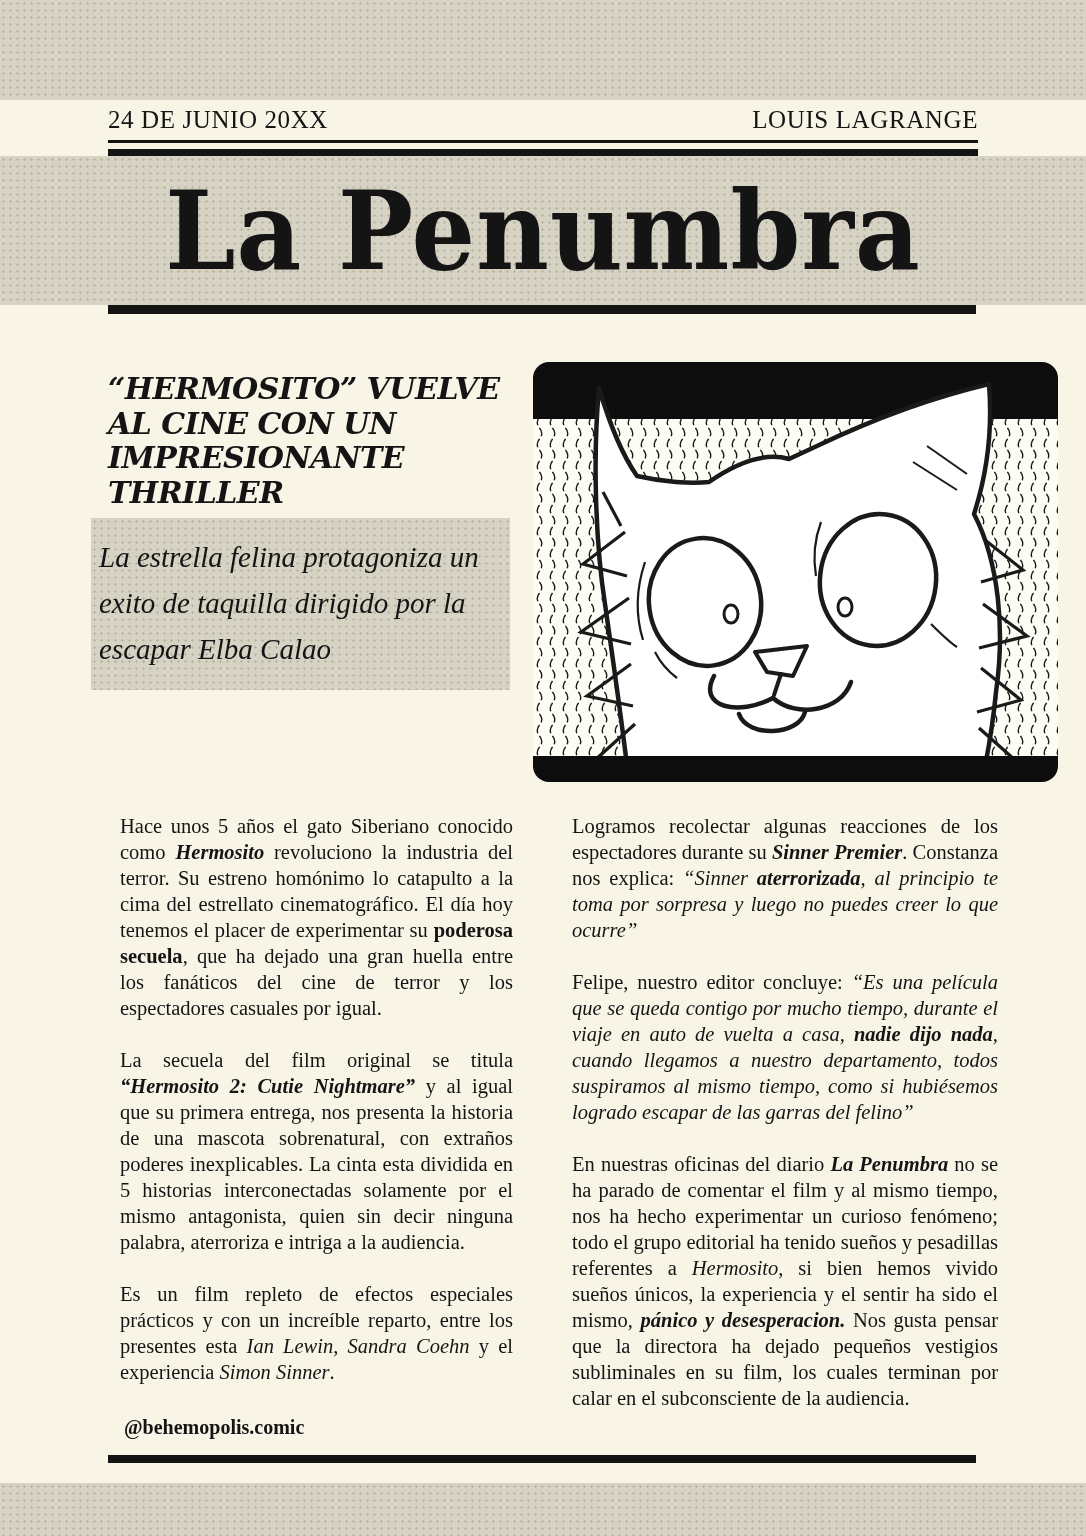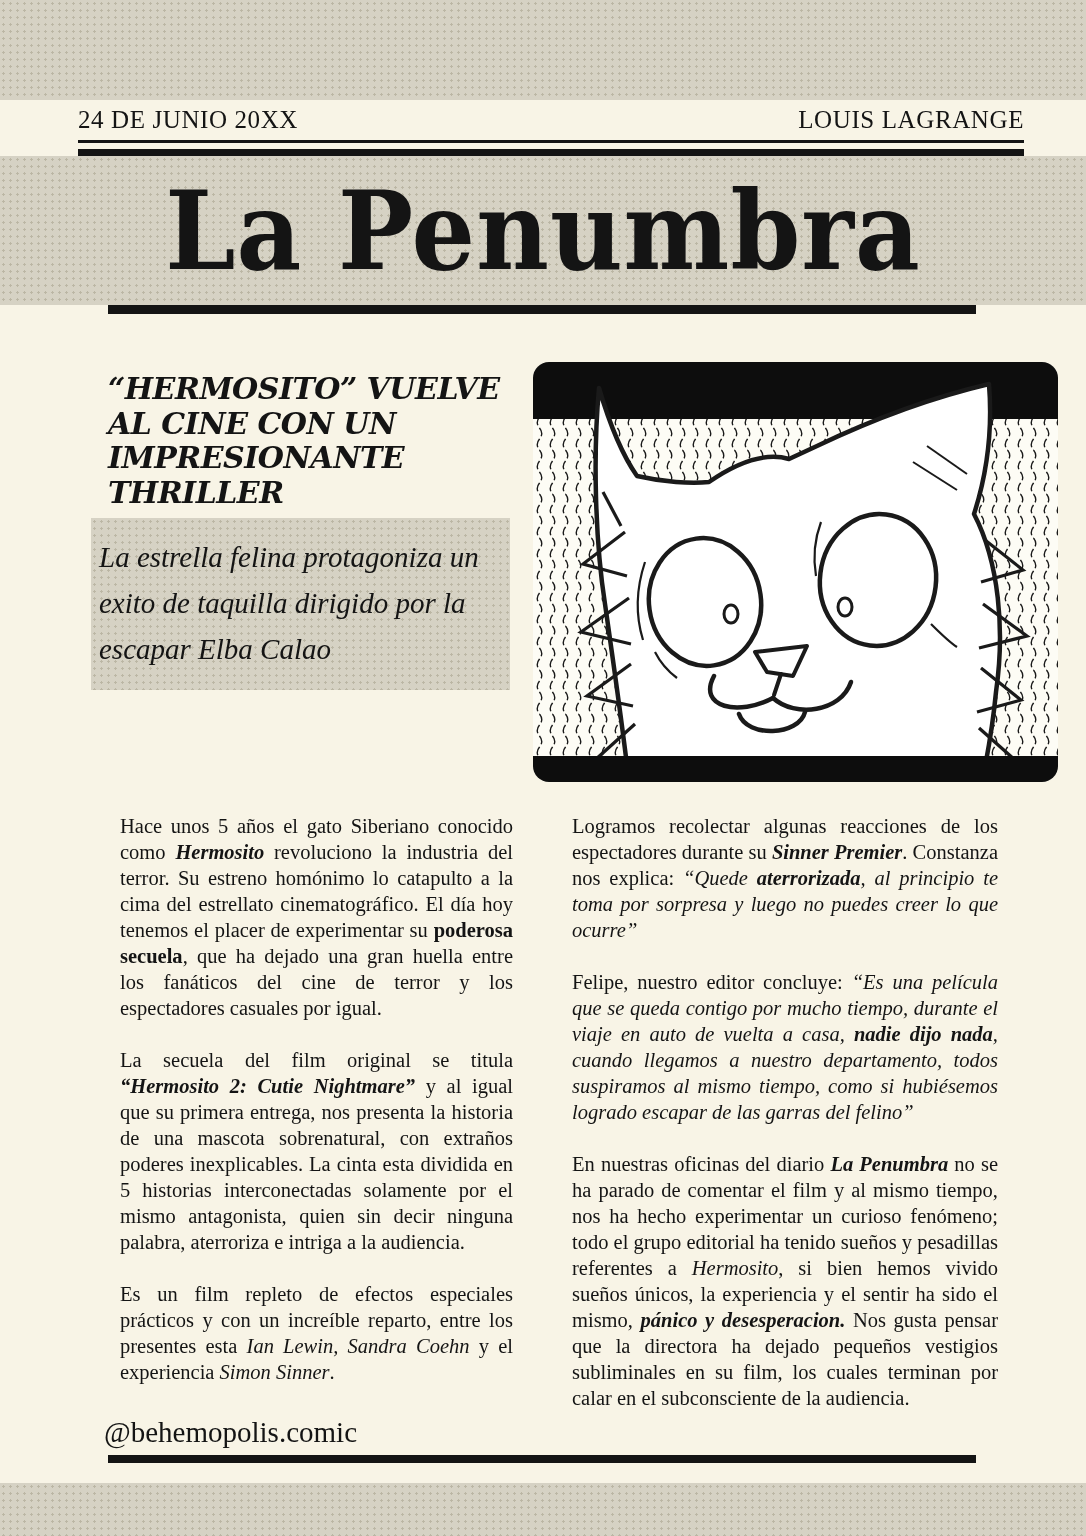--- a/index.html
+++ b/index.html
@@ -12,21 +12,21 @@
     background:var(--paper); color:var(--ink); overflow:hidden;
     font-family:"Liberation Serif", serif;
   }
   .dots{
     background-color:var(--band);
     background-image:radial-gradient(rgba(120,110,85,.28) 1px, transparent 1.3px);
     background-size:7px 7px;
   }
   
   .top-band{height:100px;}
-  .header-strip{padding:0 62px;margin-left:16px;}
+  .header-strip{padding:0 108px;}
   .dateline{height:40px; display:flex; justify-content:space-between; align-items:center;
     font-size:25px; letter-spacing:.6px;}
   .rule-thin{height:3px; background:var(--ink);}
   .rule-gap{height:6px;}
   .rule-thick{height:7px; background:var(--ink);}
   .masthead-band{height:149px; display:flex; align-items:center; justify-content:center;}
   .masthead-title{
     font-family:"DejaVu Serif", serif; font-weight:700; font-size:100px;
     letter-spacing:1px; line-height:1; transform:scaleY(1.08);
   }
@@ -47,21 +47,21 @@
   .cat-figure{margin:0; width:525px; height:420px; flex:none;}
   
   .columns{display:flex; margin-top:31px;}
   .col-left{width:417px; flex:none;}
   .col-right{width:450px; flex:none; margin-left:35px;}
   .body-par{font-size:20.5px; line-height:26px; text-align:justify; margin:0 12px 26px;}
   .rt-b{font-weight:bold;}
   .rt-i{font-style:italic;}
   .rt-bi{font-weight:bold; font-style:italic;}
   
-  .footer-handle{position:absolute; left:104px; top:1416px; font-size:29px;}
+  .footer-handle{position:absolute; left:124px; top:1416px; font-size:20px;font-weight:bold;}
   .footer-rule{position:absolute; left:108px; top:1455px; width:868px; height:8px; background:var(--ink);}
   .bottom-band{position:absolute; left:0; bottom:0; width:100%; height:53px;}
 </style>
 </head>
 <body>
 
 <div class="page">
 
   <div class="top-band dots"></div>
 
@@ -158,21 +158,21 @@
       </figure>
     </div>
 
     <div class="columns">
       <div class="col-left">
         <p class="body-par"><span>Hace unos 5 años el gato Siberiano conocido como </span><span class="rt-bi">Hermosito</span><span> revoluciono la industria del terror. Su estreno homónimo lo catapulto a la cima del estrellato cinematográfico. El día hoy tenemos el placer de experimentar su </span><span class="rt-b">poderosa secuela</span><span>, que ha dejado una gran huella entre los fanáticos del cine de terror y los espectadores casuales por igual.</span></p>
         <p class="body-par"><span>La secuela del film original se titula </span><span class="rt-bi">“Hermosito 2: Cutie Nightmare”</span><span> y al igual que su primera entrega, nos presenta la historia de una mascota sobrenatural, con extraños poderes inexplicables. La cinta esta dividida en 5 historias interconectadas solamente por el mismo antagonista, quien sin decir ninguna palabra, aterroriza e intriga a la audiencia.</span></p>
         <p class="body-par"><span>Es un film repleto de efectos especiales prácticos y con un increíble reparto, entre los presentes esta </span><span class="rt-i">Ian Lewin, Sandra Coehn</span><span> y el experiencia </span><span class="rt-i">Simon Sinner</span><span>.</span></p>
       </div>
       <div class="col-right">
-        <p class="body-par"><span>Logramos recolectar algunas reacciones de los espectadores durante su </span><span class="rt-bi">Sinner Premier</span><span>. Constanza nos explica: </span><span class="rt-i">“Quede </span><span class="rt-bi">aterrorizada</span><span class="rt-i">, al principio te toma por sorpresa y luego no puedes creer lo que ocurre”</span></p>
+        <p class="body-par"><span>Logramos recolectar algunas reacciones de los espectadores durante su </span><span class="rt-bi">Sinner Premier</span><span>. Constanza nos explica: </span><span class="rt-i">“Sinner </span><span class="rt-bi">aterrorizada</span><span class="rt-i">, al principio te toma por sorpresa y luego no puedes creer lo que ocurre”</span></p>
         <p class="body-par"><span>Felipe, nuestro editor concluye: </span><span class="rt-i">“Es una película que se queda contigo por mucho tiempo, durante el viaje en auto de vuelta a casa, </span><span class="rt-bi">nadie dijo nada</span><span class="rt-i">, cuando llegamos a nuestro departamento, todos suspiramos al mismo tiempo, como si hubiésemos logrado escapar de las garras del felino”</span></p>
         <p class="body-par"><span>En nuestras oficinas del diario </span><span class="rt-bi">La Penumbra</span><span> no se ha parado de comentar el film y al mismo tiempo, nos ha hecho experimentar un curioso fenómeno; todo el grupo editorial ha tenido sueños y pesadillas referentes a </span><span class="rt-i">Hermosito</span><span>, si bien hemos vivido sueños únicos, la experiencia y el sentir ha sido el mismo, </span><span class="rt-bi">pánico y desesperacion.</span><span> Nos gusta pensar que la directora ha dejado pequeños vestigios subliminales en su film, los cuales terminan por calar en el subconsciente de la audiencia.</span></p>
       </div>
     </div>
 
   </div>
 
   <div class="footer-handle">@behemopolis.comic</div>
   <div class="footer-rule"></div>
   <div class="bottom-band dots"></div>

